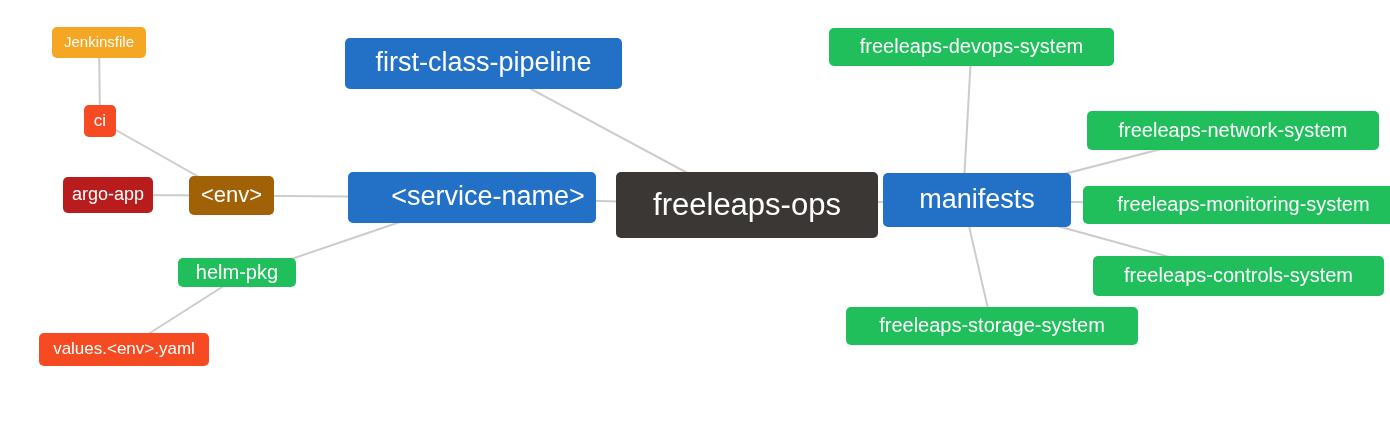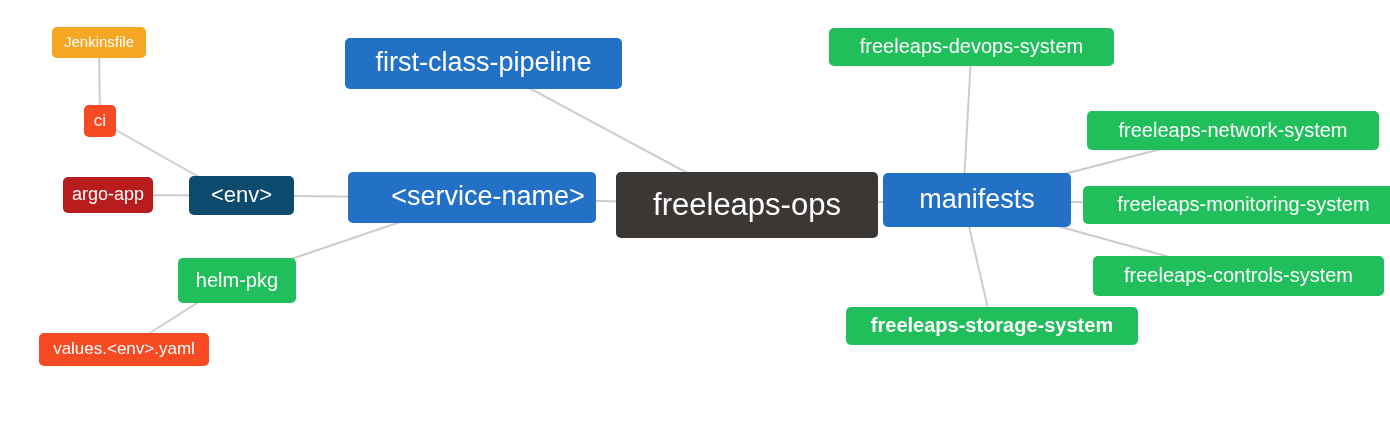--- a/index.html
+++ b/index.html
@@ -55,25 +55,25 @@
       <line x1="716" y1="205" x2="932" y2="200" stroke="#cccccc" stroke-width="2"></line>
       <line x1="932" y1="200" x2="940.5" y2="47" stroke="#cccccc" stroke-width="2"></line>
       <line x1="932" y1="200" x2="1202" y2="130.5" stroke="#cccccc" stroke-width="2"></line>
       <line x1="932" y1="200" x2="1212.5" y2="205" stroke="#cccccc" stroke-width="2"></line>
       <line x1="932" y1="200" x2="1207.5" y2="276" stroke="#cccccc" stroke-width="2"></line>
       <line x1="932" y1="200" x2="961" y2="326" stroke="#cccccc" stroke-width="2"></line>
     </svg>
 <div class="node" style="left: 21px; top: 27px; width: 94px; height: 31px; background: rgb(245, 166, 35); font-size: 15px; color: rgb(255, 255, 255);">Jenkinsfile</div>
     <div class="node" style="left: 53px; top: 105px; width: 32px; height: 32px; background: rgb(245, 74, 34); font-size: 17px; color: rgb(255, 255, 255);">ci</div>
     <div class="node" style="left: 32px; top: 177px; width: 90px; height: 36px; background: #b91c1c; font-size: 18px; color: rgb(255, 255, 255);">argo-app</div>
-    <div class="node" style="left: 158px; top: 176px; width: 105px; height: 39px; background: #0c4a6e; font-size: 22px; color: rgb(255, 255, 255);">&lt;env&gt;</div>
-    <div class="node" style="left: 147px; top: 258px; width: 118px; height: 45px; background: rgb(32, 191, 92); font-size: 20px; color: rgb(255, 255, 255);">helm-pkg</div>
+    <div class="node" style="left: 158px; top: 176px; width: 85px; height: 39px; background: #a16207; font-size: 22px; color: rgb(255, 255, 255);">&lt;env&gt;</div>
+    <div class="node" style="left: 147px; top: 258px; width: 118px; height: 29px; background: rgb(32, 191, 92); font-size: 20px; color: rgb(255, 255, 255);">helm-pkg</div>
     <div class="node" style="left: 8px; top: 333px; width: 170px; height: 33px; background: rgb(245, 74, 34); font-size: 17px; color: #ffffff;">values.&lt;env&gt;.yaml</div>
     <div class="node" style="left: 314px; top: 38px; width: 277px; height: 51px; background: rgb(34, 113, 199); font-size: 27px; color: rgb(255, 255, 255); text-align: center;">first-class-pipeline</div>
     <div class="node" style="left: 317px; top: 172px; width: 248px; height: 51px; background: rgb(34, 113, 199); font-size: 27px; color: rgb(255, 255, 255); padding-left: 32px;">&lt;service-name&gt;</div>
     <div class="node" style="left: 585px; top: 172px; width: 262px; height: 66px; background: rgb(59, 55, 53); font-size: 31px; color: rgb(255, 255, 255);">freeleaps-ops</div>
     <div class="node" style="left: 852px; top: 173px; width: 188px; height: 54px; background: rgb(34, 113, 199); font-size: 27px; color: rgb(255, 255, 255);">manifests</div>
     <div class="node" style="left: 798px; top: 28px; width: 285px; height: 38px; background: rgb(32, 191, 92); font-size: 20px; color: rgb(255, 255, 255);">freeleaps-devops-system</div>
     <div class="node" style="left: 1056px; top: 111px; width: 292px; height: 39px; background: rgb(32, 191, 92); font-size: 20px; color: rgb(255, 255, 255);">freeleaps-network-system</div>
     <div class="node" style="left: 1052px; top: 186px; width: 321px; height: 38px; background: rgb(32, 191, 92); font-size: 20px; color: rgb(255, 255, 255);">freeleaps-monitoring-system</div>
     <div class="node" style="left: 1062px; top: 256px; width: 291px; height: 40px; background: rgb(32, 191, 92); font-size: 20px; color: rgb(255, 255, 255);">freeleaps-controls-system</div>
-    <div class="node" style="left: 815px; top: 307px; width: 292px; height: 38px; background: rgb(32, 191, 92); font-size: 20px; color: rgb(255, 255, 255); font-weight: bold;">freeleaps-storage-system</div>
+    <div class="node" style="left: 815px; top: 307px; width: 292px; height: 38px; background: rgb(32, 191, 92); font-size: 20px; color: rgb(255, 255, 255);">freeleaps-storage-system</div>
   </div>
 
 </body></html>

